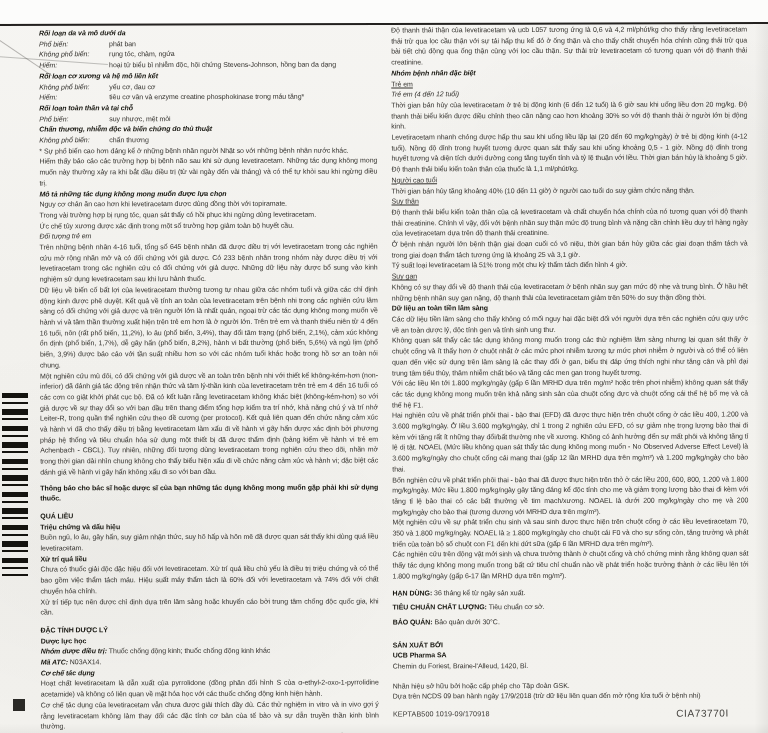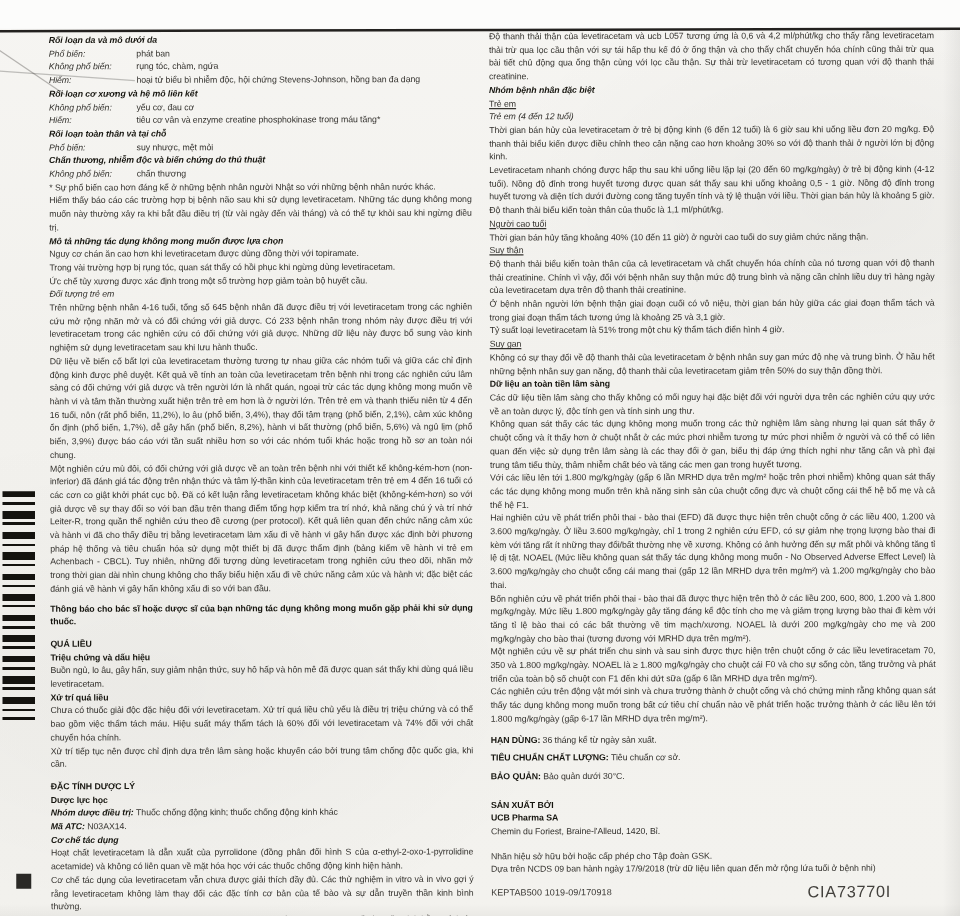--- a/index.html
+++ b/index.html
@@ -50,21 +50,21 @@
   .underline{text-decoration:underline;text-align:left;}
   .body{}
   .row{display:flex;text-align:left;}
   .row .lab{flex:0 0 70px;font-style:italic;}
   .row .val{flex:1;}
   .lead-bi{font-weight:bold;font-style:italic;color:#16150f;}
   .lead-b{font-weight:bold;color:#16150f;}
 
   .codes-row{display:flex;justify-content:space-between;align-items:center;margin-top:7px;}
   .code-left{font-size:7.2px;color:#3a3834;letter-spacing:0.1px;}
-  .code-right{font-size:13px;color:#43413d;letter-spacing:0.6px;margin-right:36px;}
+  .code-right{font-size:10px;color:#43413d;letter-spacing:0.6px;margin-right:20px;}
 </style>
 </head>
 <body>
 
 <div class="paper">
   <div class="top-strip"></div>
   <div class="fold-line"></div>
   <div class="crease-a"></div>
   <div class="crease-b"></div>
   <div class="edge-shadow-right"></div>

